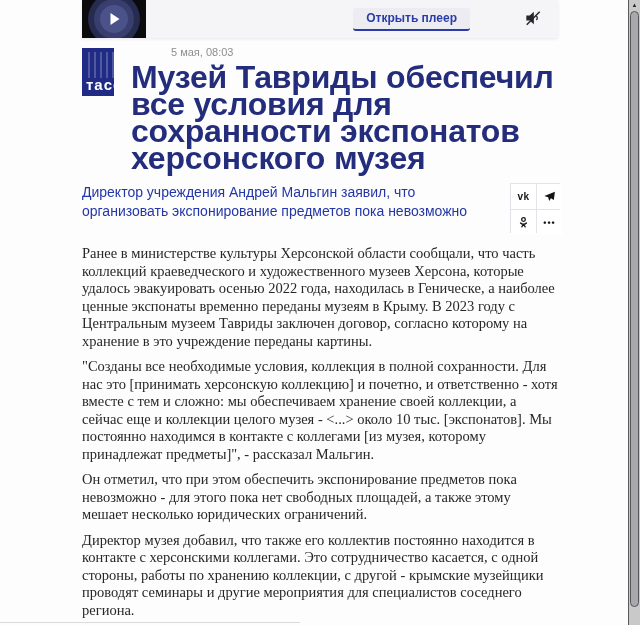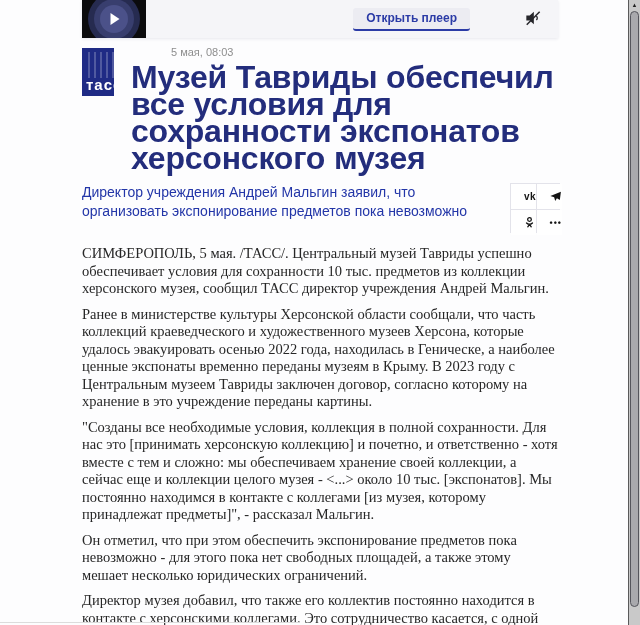--- a/index.html
+++ b/index.html
@@ -69,21 +69,21 @@
   .subhead-row { display:flex; margin-top:11px; }
   .subtitle {
     width:408px; font-size:14px; line-height:19px; font-weight:500; color:#2336a8; cursor:pointer;
   }
   .share-grid {
     margin-left:auto; width:50px; height:50px; display:grid;
     grid-template-columns:25px 25px; grid-template-rows:25px 25px;
     border:1px solid #e3e3ea; background:#e3e3ea; gap:1px; align-self:flex-start;
   }
   .share-cell {
-    background:#ffffff; display:flex; align-items:center; justify-content:flex-end; cursor:pointer;
+    background:#ffffff; display:flex; align-items:center; justify-content:center; cursor:pointer;
   }
   .vk-glyph { font-size:10px; font-weight:800; color:#141414; letter-spacing:0.5px; }
   .more-glyph { font-size:9px; font-weight:bold; color:#141414; letter-spacing:1px; }
 
   .body-text { margin-top:12px; font-family:"Liberation Serif", serif; }
   .body-text p {
     font-size:14.5px; line-height:17.5px; color:#272727; margin-bottom:8px;
   }
 
   .bottom-divider { position:absolute; left:0; top:622px; width:300px; height:1px; background:#dcdcdc; }
@@ -139,21 +139,20 @@
             <path d="M6.5,13 C10,16.2 14,16.2 17.5,13 M8.8,20 L12,15.5 L15.2,20" fill="none" stroke="#141414" stroke-width="2.4" stroke-linecap="round"></path>
           </svg>
         </div>
         <div class="share-cell">
           <span class="more-glyph">•••</span>
         </div>
       </div>
     </div>
 
     <div class="body-text">
-      <p>СИМФЕРОПОЛЬ, 5 мая. /ТАСС/. Центральный музей Тавриды успешно обеспечивает условия для сохранности 10 тыс. предметов из коллекции херсонского музея, сообщил ТАСС директор учреждения Андрей Мальгин.</p>
       <p>Ранее в министерстве культуры Херсонской области сообщали, что часть коллекций краеведческого и художественного музеев Херсона, которые удалось эвакуировать осенью 2022 года, находилась в Геническе, а наиболее ценные экспонаты временно переданы музеям в Крыму. В 2023 году с Центральным музеем Тавриды заключен договор, согласно которому на хранение в это учреждение переданы картины.</p>
       <p>"Созданы все необходимые условия, коллекция в полной сохранности. Для нас это [принимать херсонскую коллекцию] и почетно, и ответственно - хотя вместе с тем и сложно: мы обеспечиваем хранение своей коллекции, а сейчас еще и коллекции целого музея - &lt;...&gt; около 10 тыс. [экспонатов]. Мы постоянно находимся в контакте с коллегами [из музея, которому принадлежат предметы]", - рассказал Мальгин.</p>
       <p>Он отметил, что при этом обеспечить экспонирование предметов пока невозможно - для этого пока нет свободных площадей, а также этому мешает несколько юридических ограничений.</p>
       <p><span>Директор музея добавил, что также его коллектив постоянно находится в контакте с херсонскими коллегами. Это сотрудничество касается, с одной стороны, работы по хранению коллекции, с другой - крымские музейщики проводят семинары и другие мероприятия для специалистов соседнего региона.</span></p>
     </div>
 
   </div>
 
   <div class="bottom-divider"></div>
 

